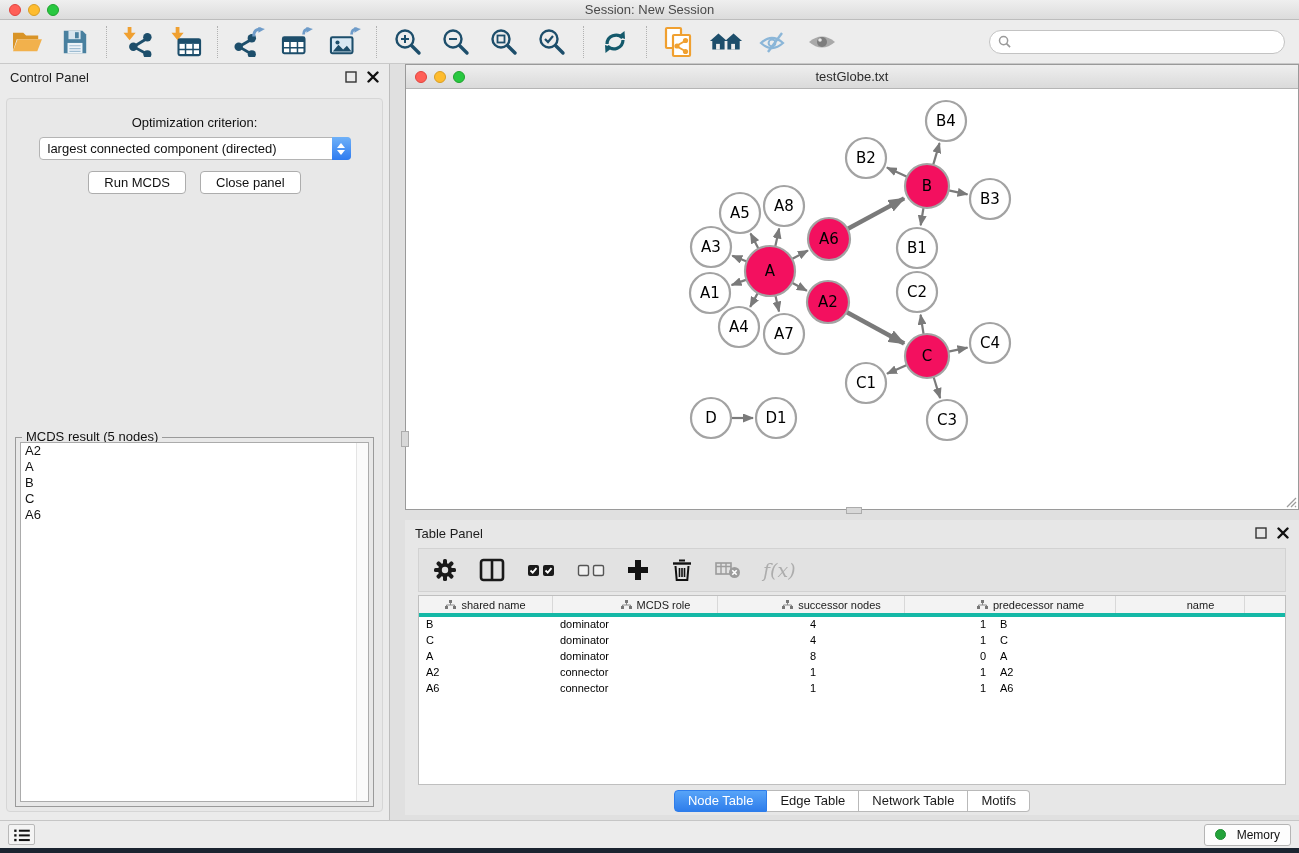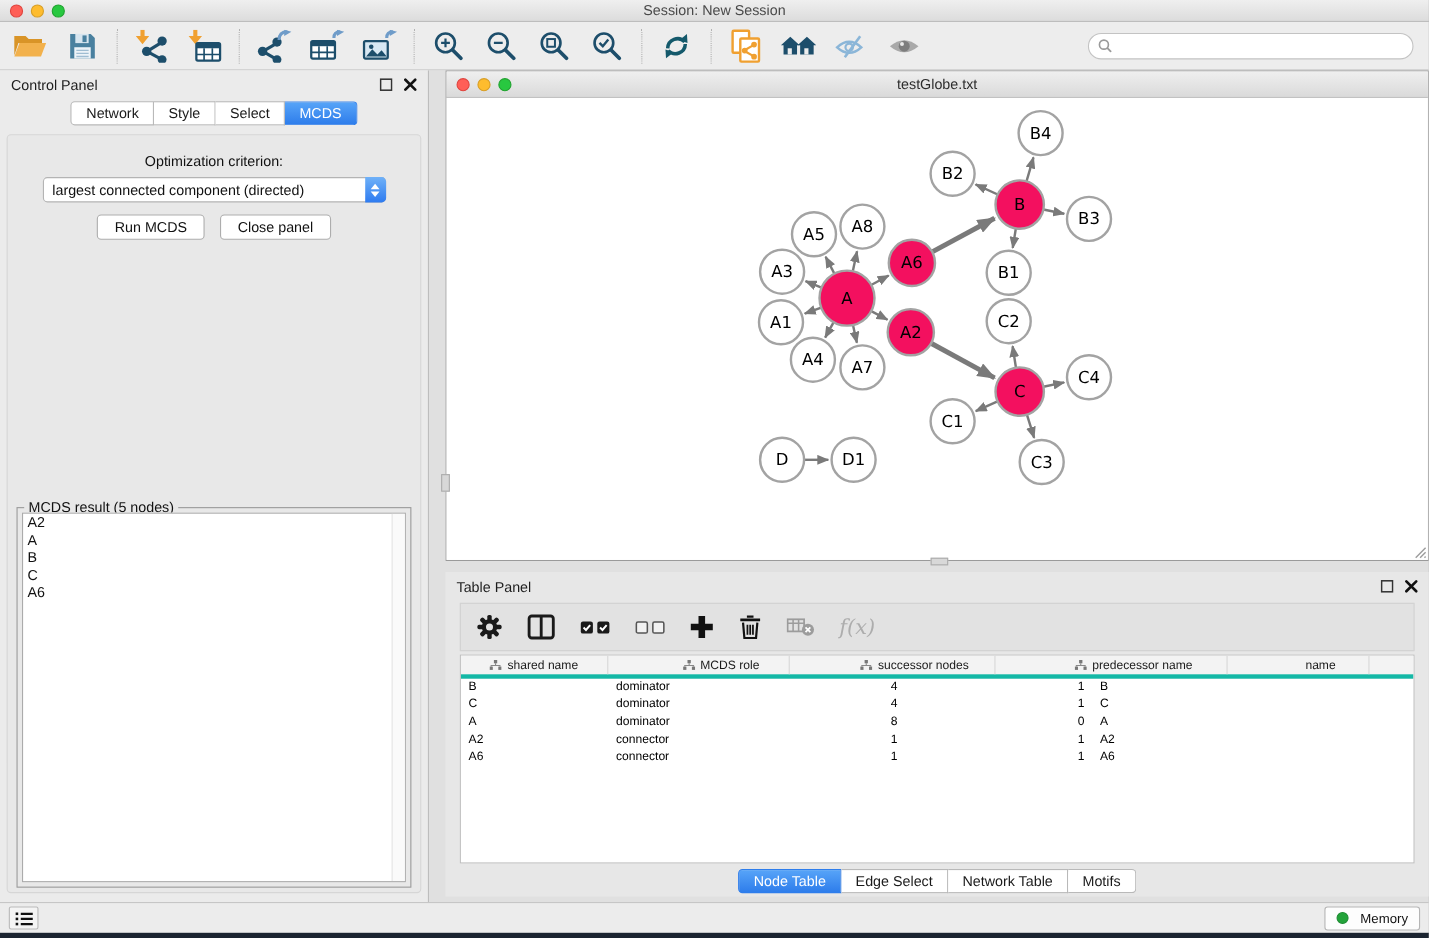--- a/index.html
+++ b/index.html
@@ -291,26 +291,20 @@
         <span>Control Panel</span>
         <span class="ph-btns">
           <svg width="12" height="12" viewBox="0 0 12 12">
               <rect x="1" y="1" width="10" height="10" fill="none" stroke="#333" stroke-width="1.4"></rect>
             </svg>
           <svg width="12" height="12" viewBox="0 0 12 12">
               <path d="M1.5 1.5 L10.5 10.5 M10.5 1.5 L1.5 10.5" stroke="#111" stroke-width="2.4" stroke-linecap="round"></path>
             </svg>
         </span>
       </div>
-      <div class="seg-row" id="cp-tabs">
-          <span class="seg">Network</span>
-          <span class="seg">Style</span>
-          <span class="seg">Select</span>
-          <span class="seg active">MCDS</span>
-        </div>
       <div class="cp-body">
         <div class="opt-label">Optimization criterion:</div>
         <div class="dropdown">
           <span class="dd-text">largest connected component (directed)</span>
           <span class="dd-spin">
               <span class="dd-up"></span>
               <span class="dd-dn"></span>
             </span>
         </div>
         <div class="btn-row">
@@ -622,21 +616,21 @@
                 <div class="td" style="width: 124px;">connector</div>
                 <div class="td r" style="width: 146px;">1</div>
                 <div class="td r" style="width: 170px;">1</div>
                 <div class="td" style="width: 88px;">A6</div>
               </div>
             </div>
         </div>
         <div class="bottom-tabs">
           <span class="seg-row" id="table-tabs-row">
               <span class="seg active">Node Table</span>
-              <span class="seg">Edge Select</span>
+              <span class="seg">Edge Table</span>
               <span class="seg">Network Table</span>
               <span class="seg">Motifs</span>
             </span>
         </div>
       </div>
 
     </div>
   </div>
 
   <div class="statusbar">

